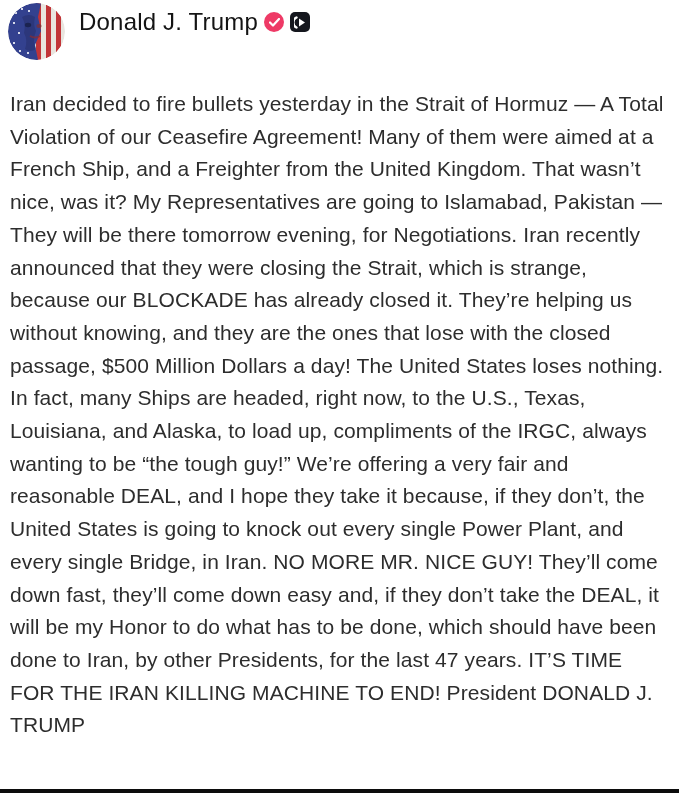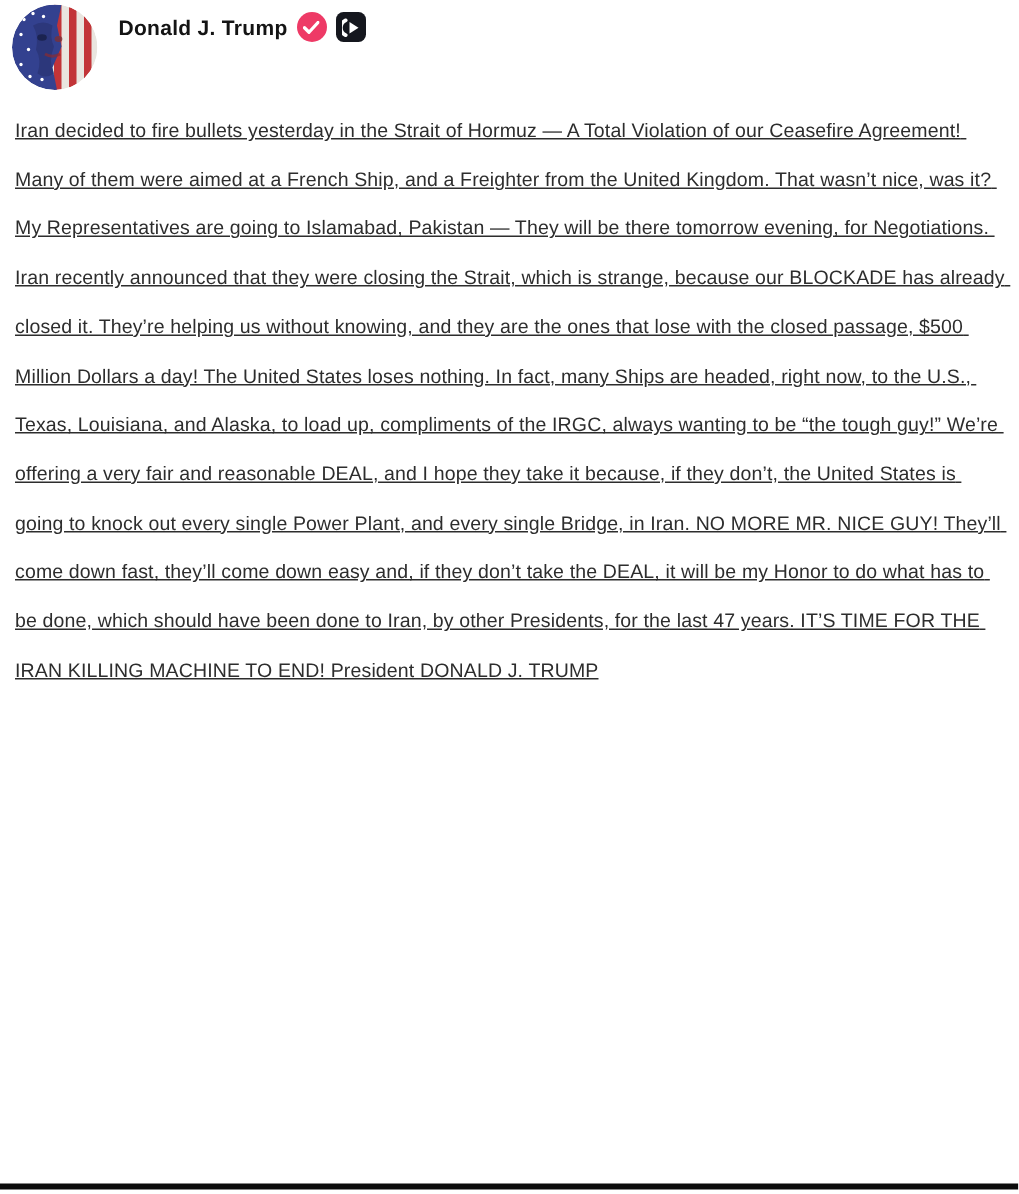--- a/index.html
+++ b/index.html
@@ -31,22 +31,22 @@
     flex: 0 0 auto;
     cursor: pointer;
   }
   .header-info { padding-top: 5px; }
   .name-row {
     display: flex;
     align-items: center;
     gap: 6px;
   }
   .display-name {
-    font-size: 14px;
-    font-weight: bold;
+    font-size: 24px;
+    font-weight: normal;
     color: var(--name-color, #141414);
     letter-spacing: 0.2px;
     cursor: pointer;
   }
   .badge-verified {
     width: 20px;
     height: 20px;
     border-radius: 50%;
     background: var(--verified-color, #ee3a66);
     display: flex;
@@ -66,29 +66,28 @@
   .badge-truth svg { display: block; }
   .user-handle {
     margin-top: 6px;
     font-size: 15.5px;
     color: var(--handle-color, #8d8d93);
     letter-spacing: 0.2px;
     cursor: pointer;
   }
   .post-body {
     position: absolute;
-    top: 71px;
+    top: 88px;
     left: 10px;
     width: 660px;
-    font-size: 13px;
+    font-size: 21px;
     line-height: 32.7px;
     color: var(--body-color, #2d2d2d);
     letter-spacing: 0.1px;
     white-space: pre-wrap;
-    text-decoration: underline;
   }
   .bottom-divider {
     position: absolute;
     left: 0;
     right: 0;
     bottom: 3px;
     height: 4px;
     background: var(--divider-color, #0c0c0c);
   }
 </style>

